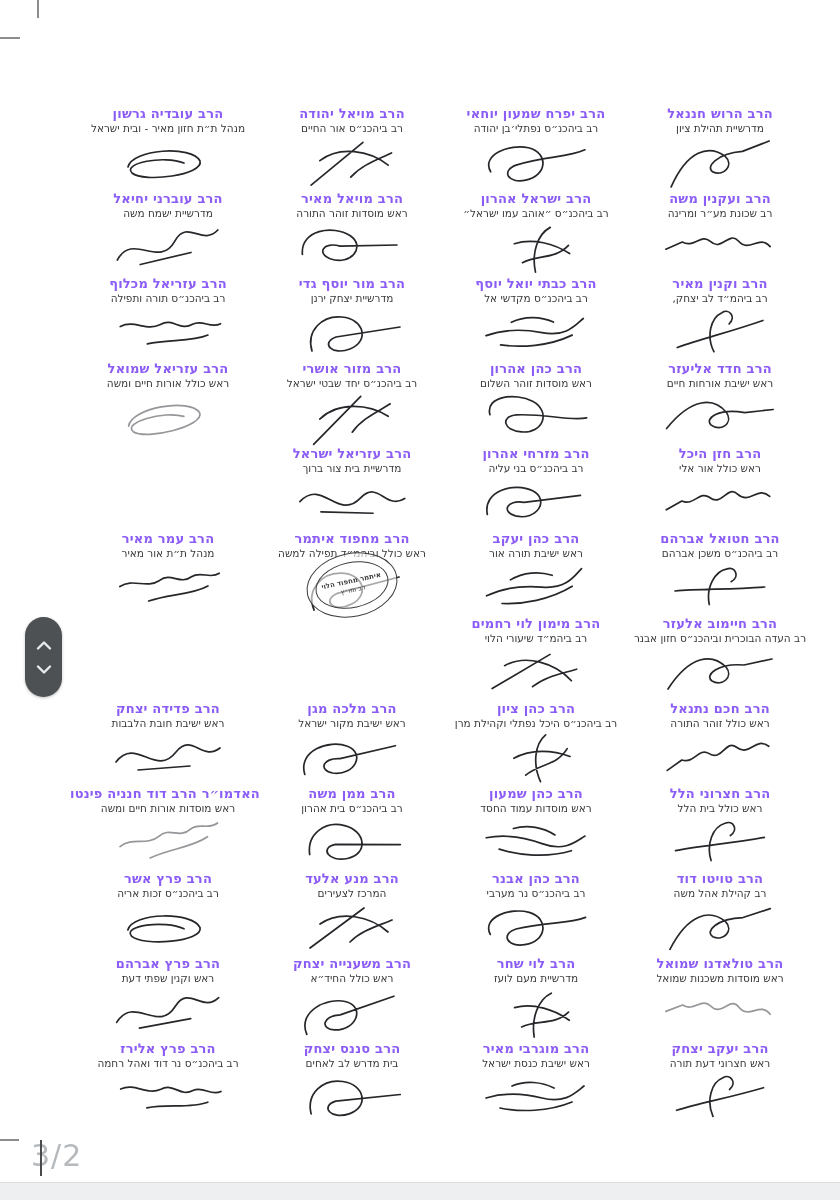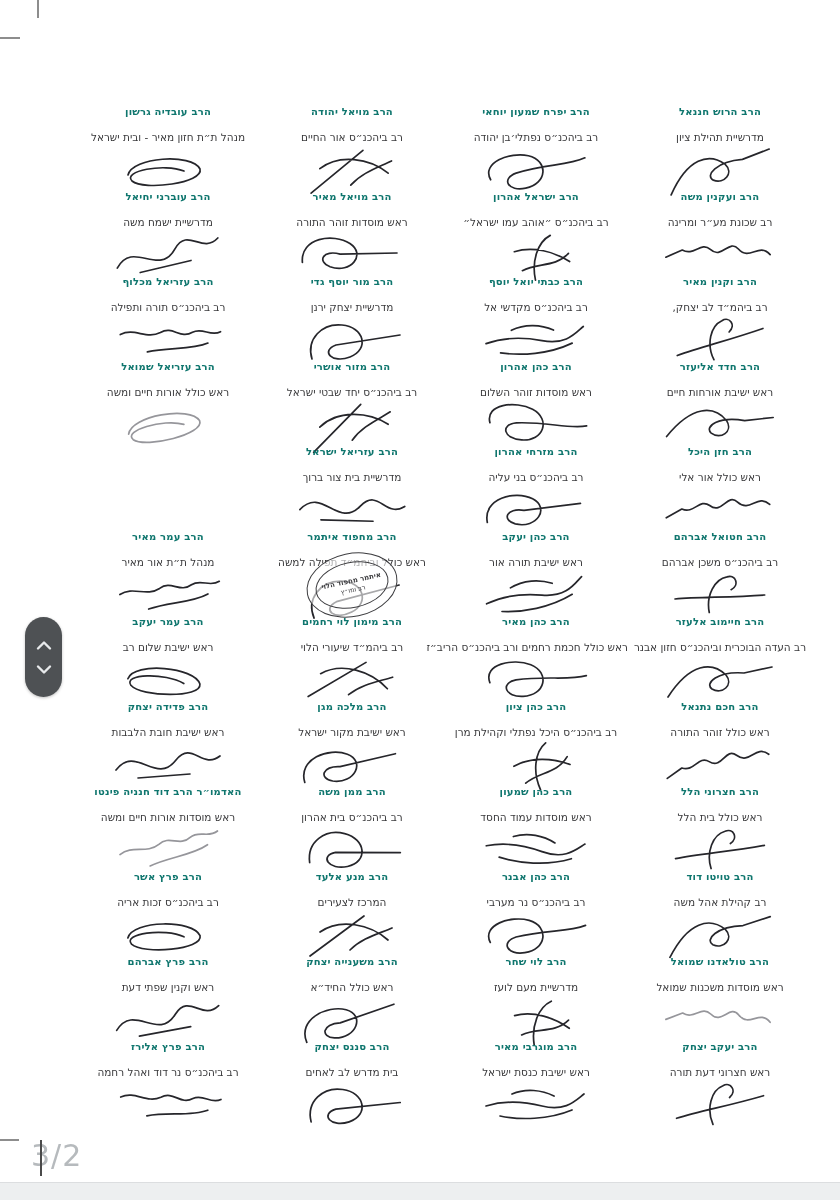--- a/index.html
+++ b/index.html
@@ -17,25 +17,25 @@
   
   #signers-grid{
     position:absolute;top:106px;left:76px;width:736px;
     direction:rtl;
   }
   .sig-row{display:flex;height:85px;}
   .cell{
     width:184px;flex:0 0 184px;text-align:center;position:relative;
   }
   .nm{
-    font-weight:700;font-size:10px;line-height:1.25;color:#0f766e;
+    font-weight:700;font-size:13px;line-height:1.25;color:#8b5cf6;
     white-space:nowrap;letter-spacing:.2px;
   }
   .rl{
-    font-size:10.5px;line-height:1.2;color:#39393b;white-space:nowrap;margin-top:12px;
+    font-size:10.5px;line-height:1.2;color:#39393b;white-space:nowrap;
   }
   .sig{
     height:56px;display:flex;align-items:center;justify-content:center;
     pointer-events:none;
   }
   .sig svg{overflow:visible;}
   .sig path{fill:none;stroke-width:1.7;stroke-linecap:round;stroke-linejoin:round;}
 
   
   .stamp{
@@ -318,43 +318,25 @@
         <div class="cell">
     <div class="nm">הרב חיימוב אלעזר</div>
     <div class="rl">רב העדה הבוכרית וביהכנ״ס חזון אבנר</div>
     <div class="sig">
             <svg width="126" height="52" viewBox="0 0 120 52" style="transform: rotate(0deg);">
               <path d="M8 42 C 30 8, 52 6, 66 20 C 74 30, 62 40, 52 34 C 44 28, 58 16, 84 18 L 112 12" stroke="#26262b"></path>
             </svg>
           </div>
   </div>
         <div class="cell">
-    <div class="nm">הרב כהן מאיר</div>
-    <div class="rl">ראש כולל חכמת רחמים ורב ביהכנ״ס הריב״ז</div>
-    <div class="sig">
-            <svg width="126" height="52" viewBox="0 0 120 52" style="transform: rotate(3deg);">
-              <path d="M14 30 C 6 12, 36 4, 54 10 C 74 17, 70 40, 48 42 C 30 44, 24 30, 40 26 C 70 20, 92 24, 110 18" stroke="#26262b"></path>
-            </svg>
-          </div>
-  </div>
-        <div class="cell">
     <div class="nm">הרב מימון לוי רחמים</div>
     <div class="rl">רב ביהמ״ד שיעורי הלוי</div>
     <div class="sig">
             <svg width="126" height="52" viewBox="0 0 120 52" style="transform: rotate(6deg);">
               <path d="M18 46 L 72 6 M 28 22 C 48 8, 78 14, 96 30 M 58 40 C 70 28, 86 24, 100 18" stroke="#26262b"></path>
-            </svg>
-          </div>
-  </div>
-        <div class="cell">
-    <div class="nm">הרב עמר יעקב</div>
-    <div class="rl">ראש ישיבת שלום רב</div>
-    <div class="sig">
-            <svg width="126" height="52" viewBox="0 0 120 52" style="transform: rotate(9deg);">
-              <path d="M20 30 C 24 12, 84 8, 92 24 C 96 38, 36 46, 24 36 C 14 26, 56 18, 76 26" stroke="#26262b"></path>
             </svg>
           </div>
   </div>
       </div>
       <div class="sig-row">
         <div class="cell">
     <div class="nm">הרב חכם נתנאל</div>
     <div class="rl">ראש כולל זוהר התורה</div>
     <div class="sig">
             <svg width="126" height="52" viewBox="0 0 120 52" style="transform: rotate(-9deg);">

